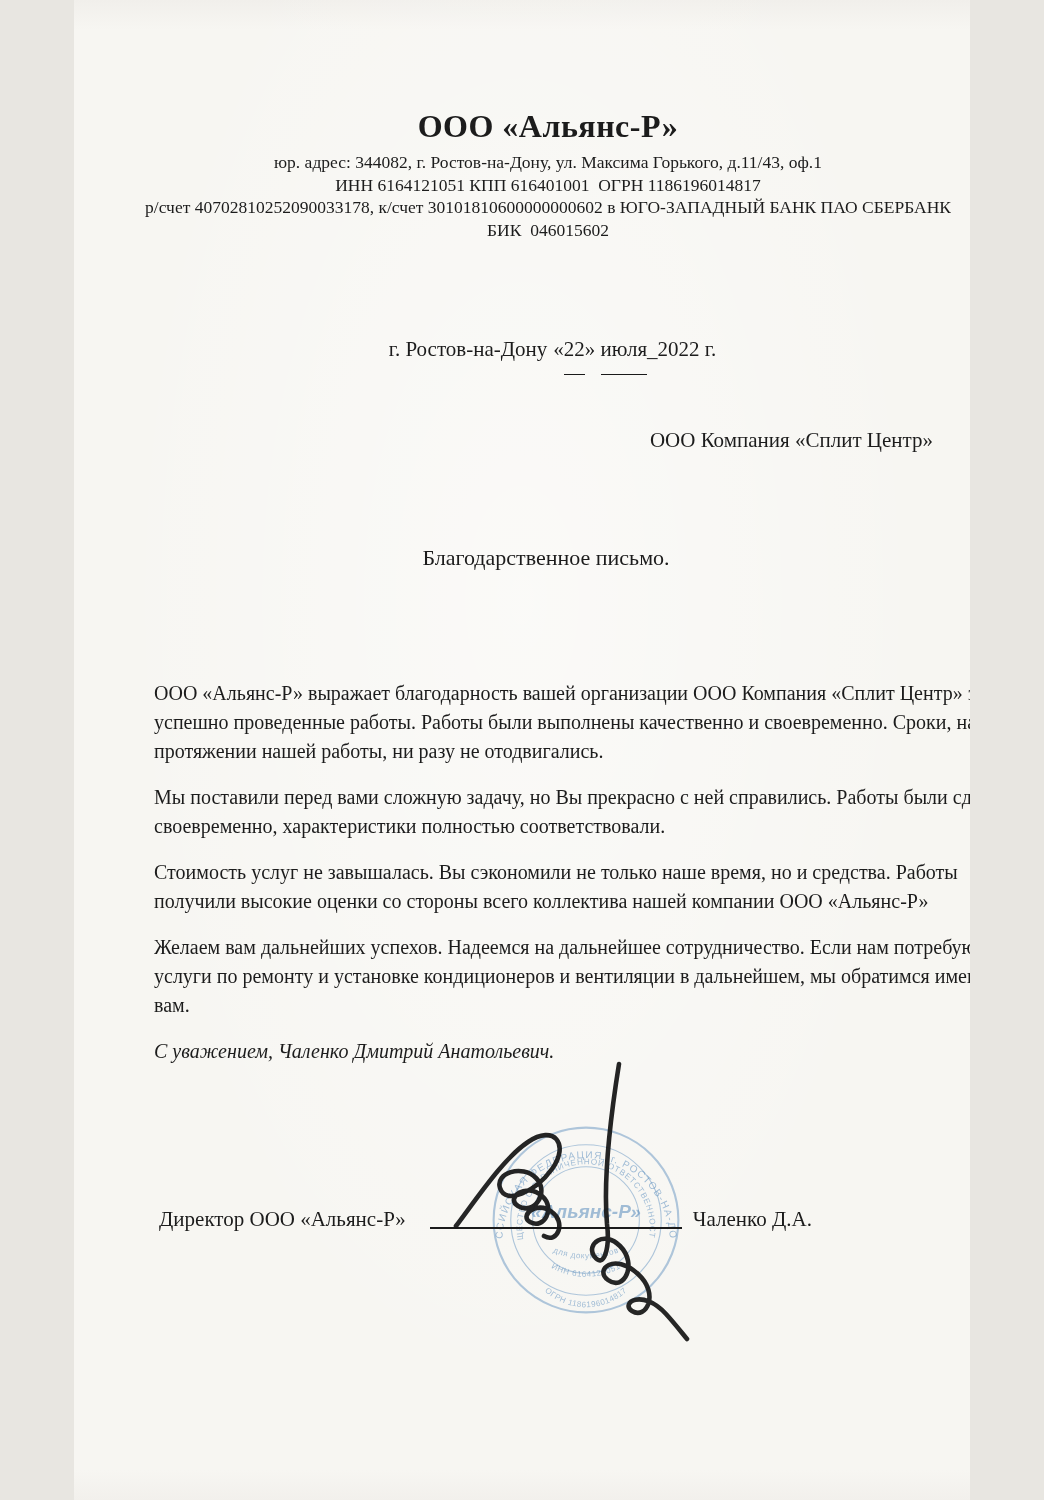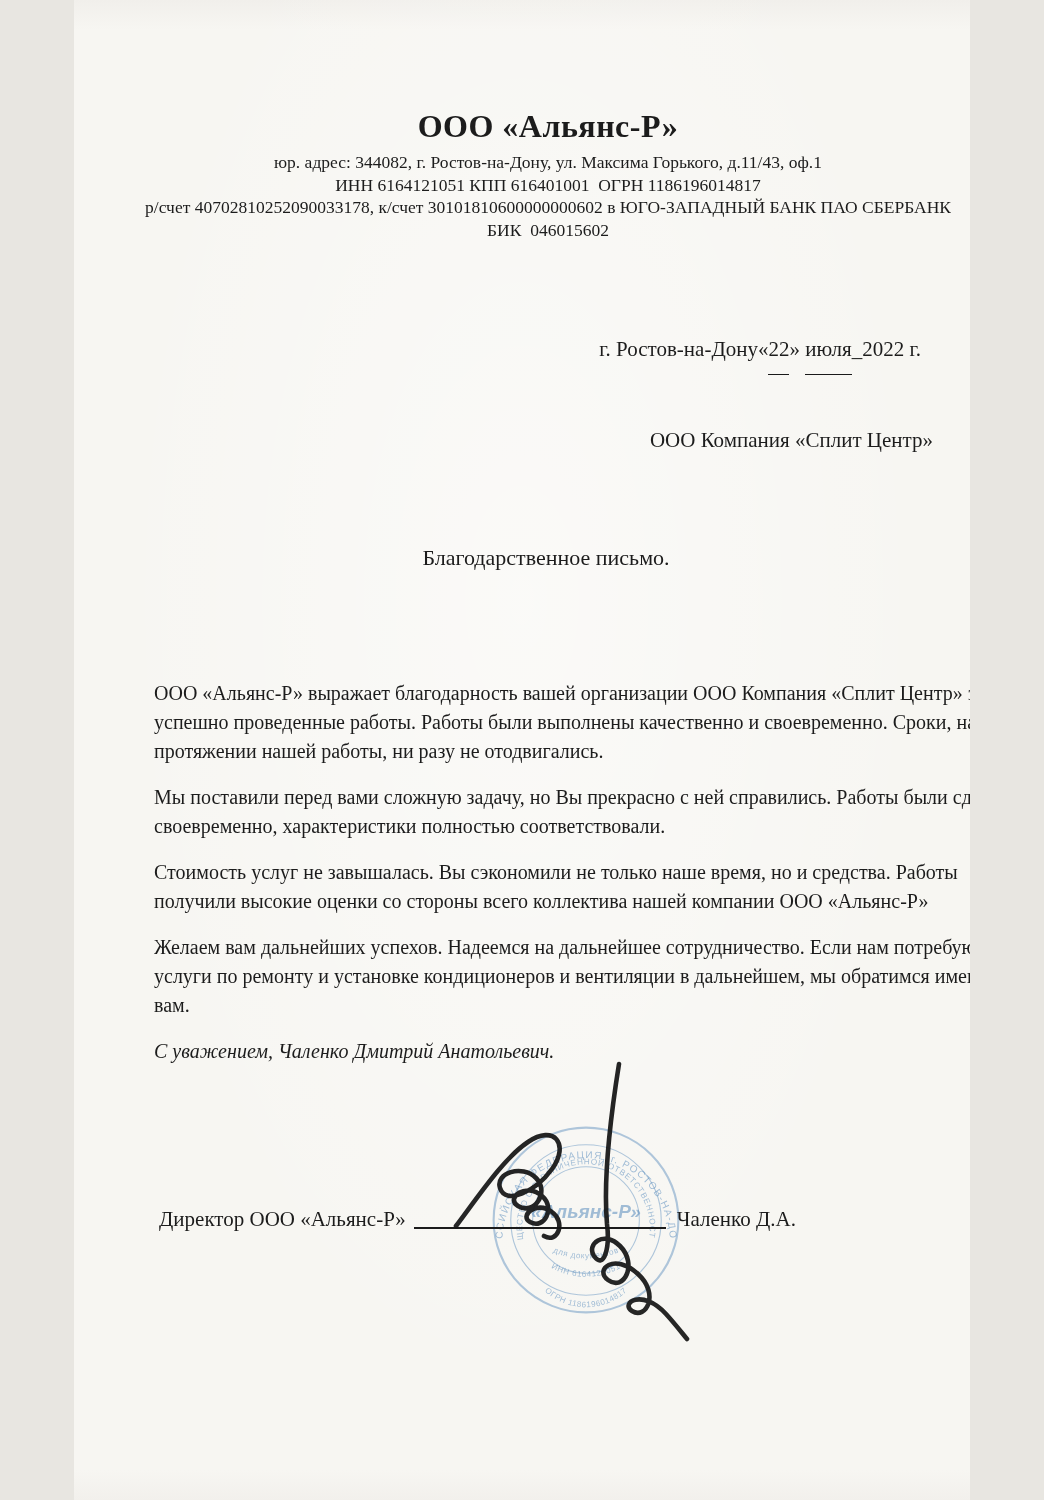--- a/index.html
+++ b/index.html
@@ -33,22 +33,23 @@
     font-size: 17.5px;
     line-height: 22.6px;
     white-space: pre-wrap;
   }
   
   .meta-row {
     position: absolute;
     top: 337px; left: 110px; right: 49px;
     font-size: 21px;
     display: flex;
-    justify-content: flex-end;
+    justify-content: center;
     align-items: baseline;
+    gap: 6px;
   }
   .date-part { white-space: pre; }
   .u { border-bottom: 1.6px solid #1a1a1a; padding-bottom: 13px; }
   
   .recipient {
     position: absolute;
     top: 428px; right: 37px;
     font-size: 21px;
     text-align: right;
   }
@@ -80,21 +81,21 @@
   
   .sign-row {
     position: absolute;
     top: 1206px; left: 85px;
     z-index: 2;
     font-size: 21px;
     line-height: 27px;
     display: flex;
     align-items: baseline;
   }
-  .sign-role { margin-right: 8px; }
+  .sign-role { margin-right: 24px; }
   .sig-line {
     display: inline-block;
     width: 252px;
     align-self: flex-end;
     margin-bottom: 4px;
     border-bottom: 2px solid #1b1b1b;
   }
   .sign-name { margin-left: 11px; }
   
   .stamp {

